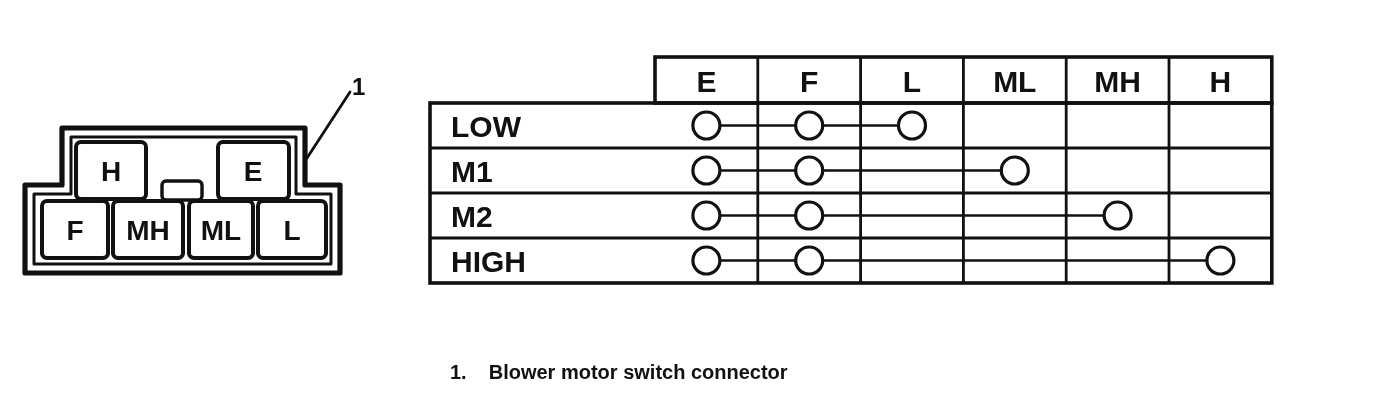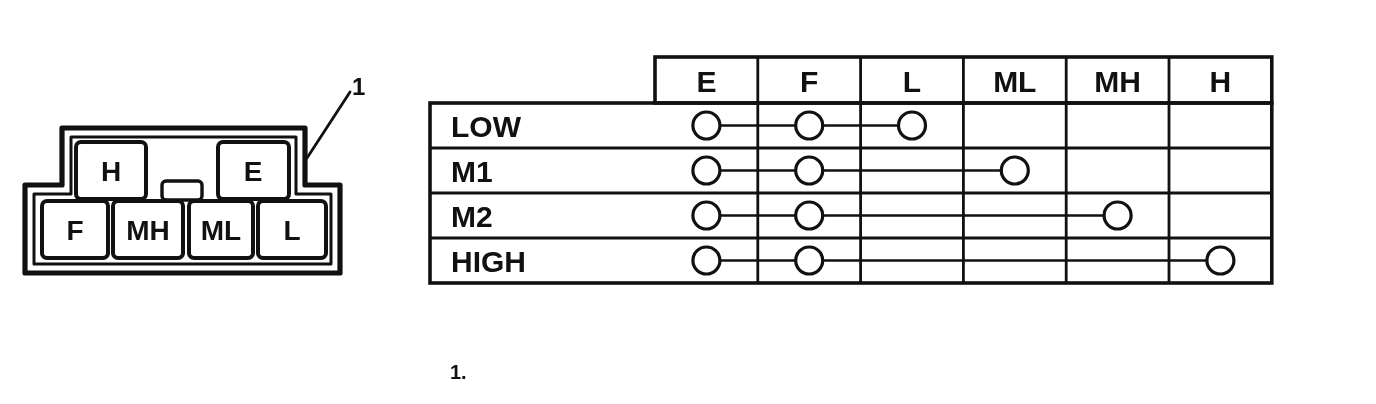--- a/index.html
+++ b/index.html
@@ -152,14 +152,15 @@
         <text x="451" y="261.5" class="ttext trowlabel">HIGH</text>
         <line x1="706.4" y1="260.5" x2="1220.4" y2="260.5" class="connline"></line>
         <circle cx="706.4" cy="260.5" r="13.5" class="conncircle"></circle>
         <circle cx="809.2" cy="260.5" r="13.5" class="conncircle"></circle>
         <circle cx="1220.4" cy="260.5" r="13.5" class="conncircle"></circle>
       </g>
   </svg>
 
   <div class="caption">
     <span>1.</span>
+    <span>Blower motor switch connector</span>
   </div>
 </div>
 
 </body></html>

